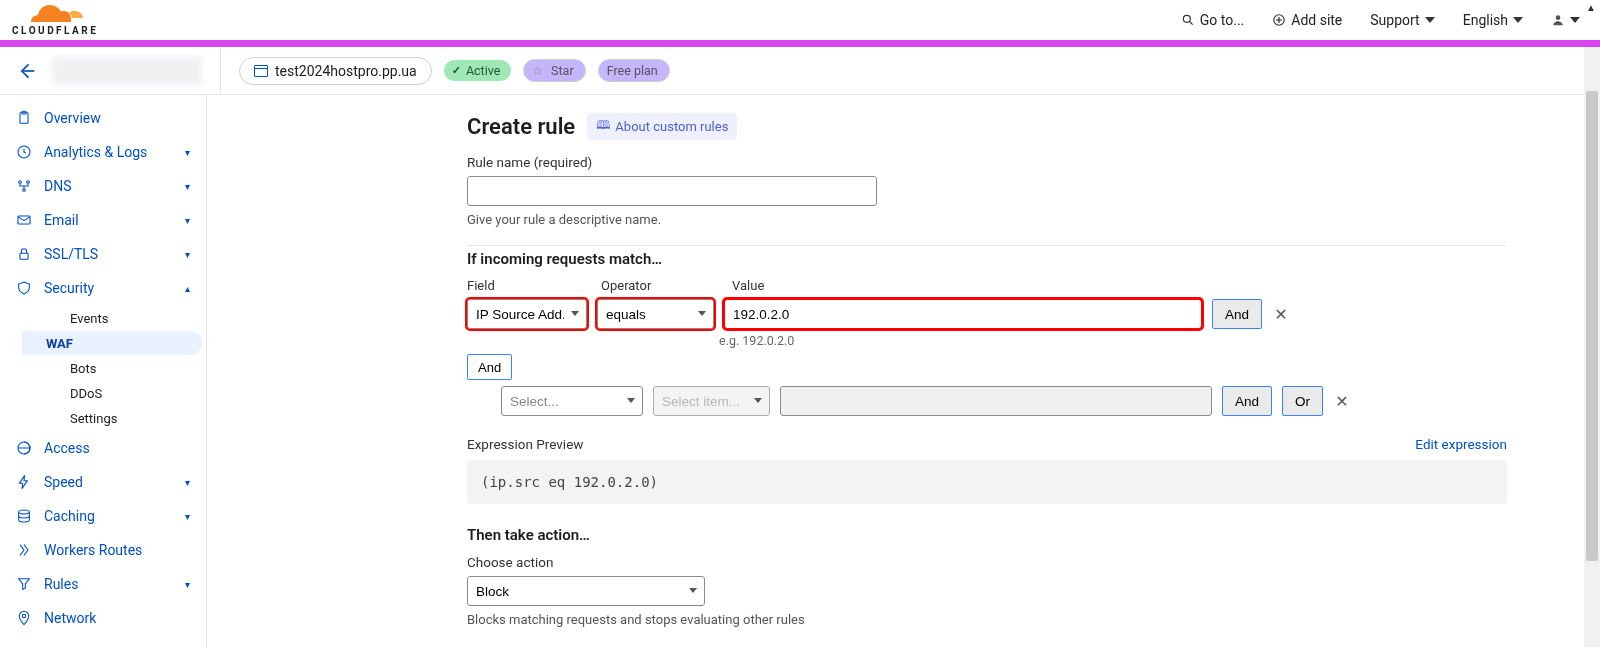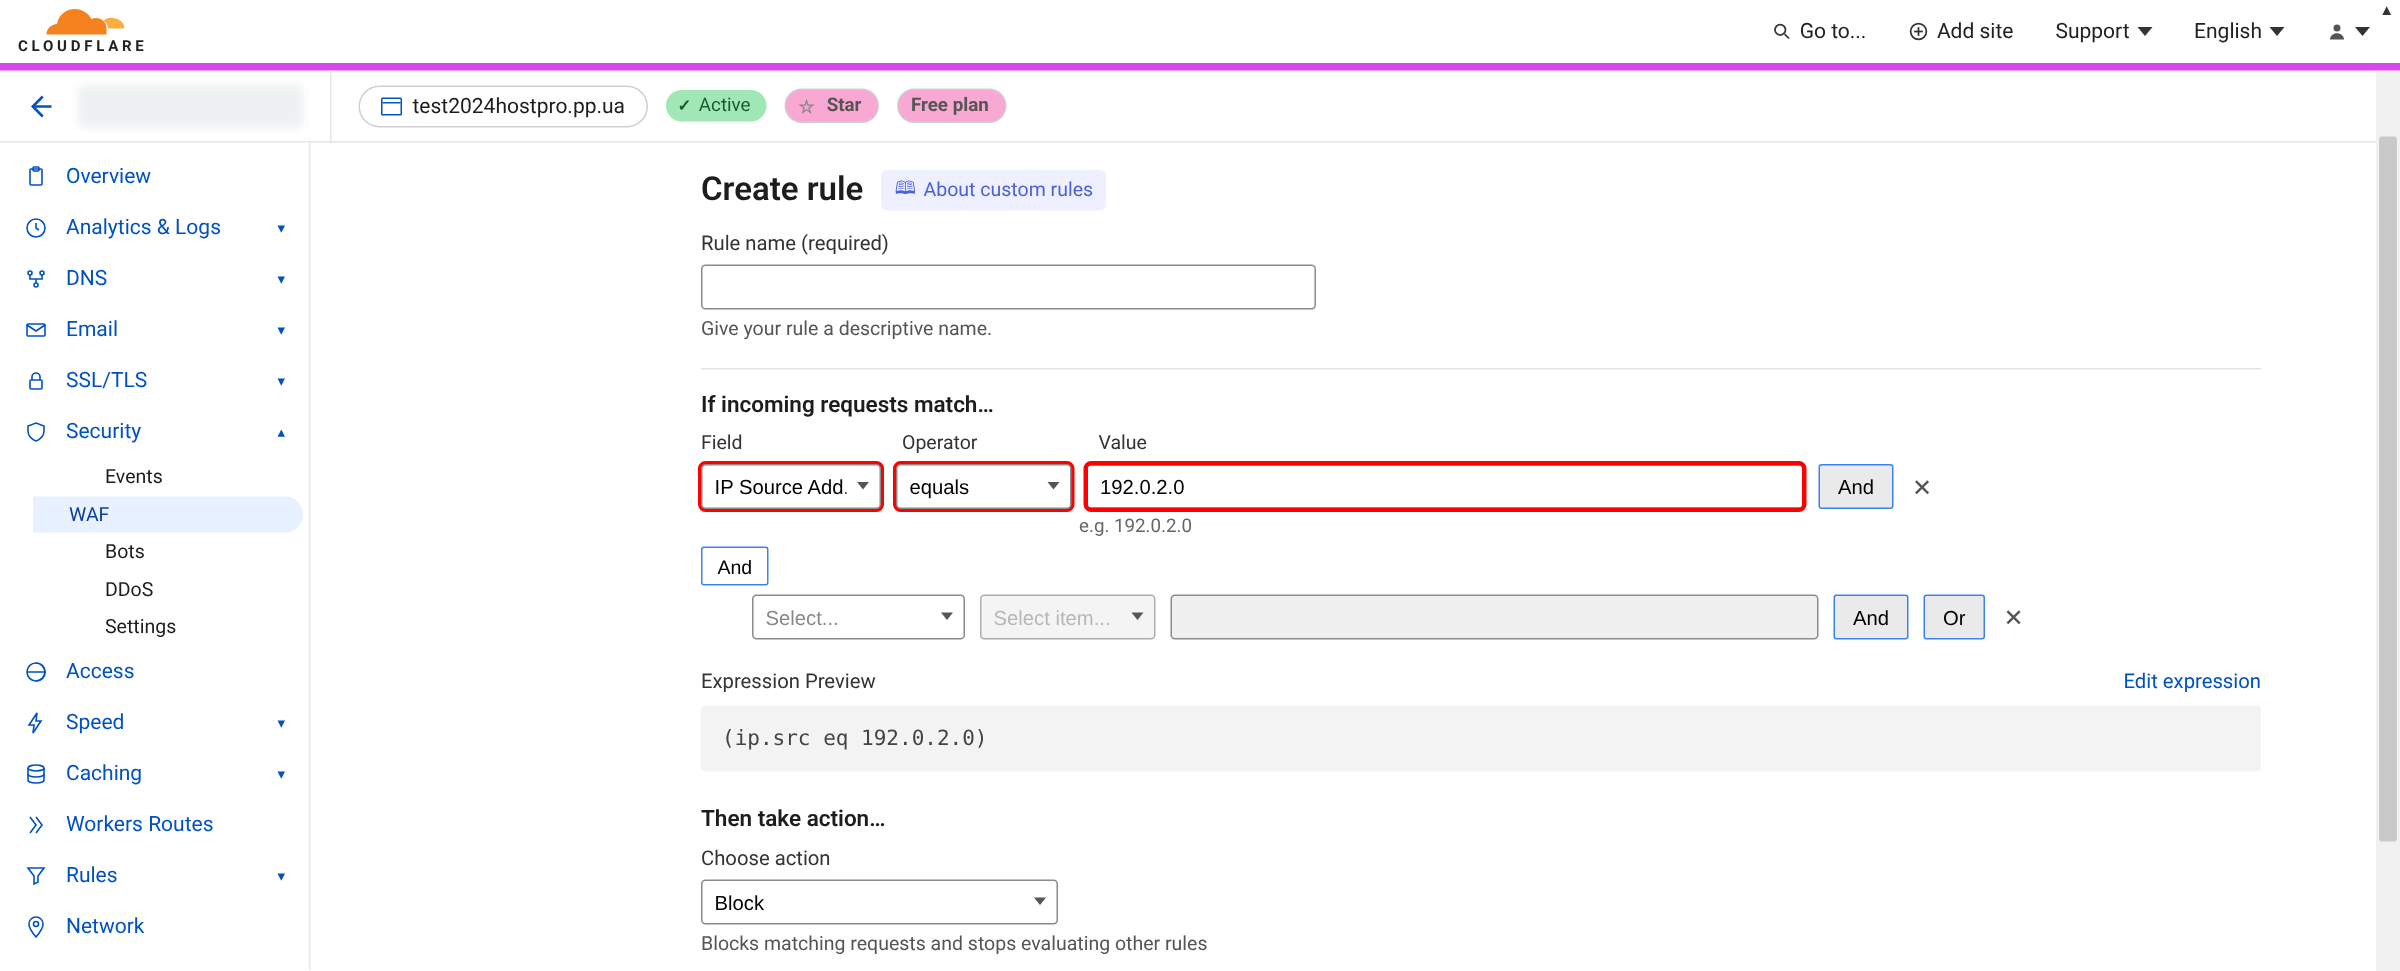--- a/index.html
+++ b/index.html
@@ -3,69 +3,69 @@
 <meta charset="utf-8">
 <style>
 * { box-sizing: border-box; margin: 0; padding: 0; }
 body { font-family: -apple-system, BlinkMacSystemFont, "Segoe UI", Roboto, Arial, sans-serif; font-size: 14px; color: #1d1d1d; background: #fff; overflow: hidden; }
 .app { width: 1600px; height: 647px; display: flex; flex-direction: column; position: relative; }
 
 
 .tiny-arrow { position: absolute; right: 4px; font-size: 10px; color: #333; }
 
 
-.topbar { height: 47px; display: flex; align-items: center; padding: 0 20px 0 12px; border-bottom: 5px solid #d946ef; }
+.topbar { height: 47px; display: flex; align-items: center; padding: 0 20px 0 12px; border-bottom: 7px solid #d946ef; }
 .logo { display: flex; align-items: flex-end; gap: 0; flex-direction: column; align-items: center; }
 .logo svg { display: block; }
 .logo-text { font-size: 10px; letter-spacing: 2.5px; font-weight: 700; color: #222; margin-top: 1px; }
 .topbar-spacer { flex: 1; }
 .topbar-item { display: flex; align-items: center; gap: 5px; margin-left: 28px; color: #222; cursor: pointer; font-size: 14px; }
 .topbar-item svg, .topbar-item .ico { width: 14px; height: 14px; }
 .triangle-down { width: 0; height: 0; border-left: 5px solid transparent; border-right: 5px solid transparent; border-top: 6px solid #333; display: inline-block; }
 
 
 .crumbbar { height: 48px; border-bottom: 1px solid #e5e5e5; display: flex; align-items: center; padding: 0 16px; gap: 12px; }
 .back-arrow { color: #0051c3; width: 20px; height: 20px; cursor: pointer; }
 .redacted { width: 150px; height: 28px; background: #eef0f2; border-radius: 3px; filter: blur(3px); margin-left: 4px; }
 .crumb-divider { width: 1px; height: 48px; background: #e5e5e5; margin: 0 6px; }
 .site-pill { border: 1px solid #cfcfcf; border-radius: 18px; padding: 5px 14px; display: flex; align-items: center; gap: 7px; font-size: 14px; }
 .site-pill .site-ico { width: 14px; height: 12px; border: 1.4px solid #0051c3; border-radius: 1px; position: relative; }
 .site-pill .site-ico::before { content:''; position:absolute; top:2px; left:0; right:0; height:1.4px; background:#0051c3; }
 .badge { border-radius: 14px; padding: 3px 11px 3px 8px; font-size: 12.5px; display: flex; align-items: center; gap: 5px; }
 .badge-active { background: #9FE8B6; color: #1a5c2e; }
 .badge-active::before { content:'✓'; font-size: 11px; font-weight: 700; }
-.badge-outline { border: 1px solid #cfcfcf; color: #555; background: #f9a8d4; font-weight: bold; }
+.badge-outline { border: 1px solid #cfcfcf; color: #555; background: #c4b5fd; }
 .badge-outline.star::before { content:'☆'; font-size: 12px; margin-right: 3px; color: #888; }
 
 
 .body { flex: 1; display: flex; overflow: hidden; }
 
 
 .sidebar { width: 207px; border-right: 1px solid #e5e5e5; padding-top: 6px; overflow-y: auto; }
 .nav-item { display: flex; align-items: center; height: 34px; padding: 0 16px; color: #0051c3; cursor: pointer; font-size: 14px; position: relative; }
 .nav-item .nav-ico { width: 16px; height: 16px; margin-right: 12px; display: flex; align-items: center; justify-content: center; }
 .nav-item .nav-ico svg { width: 16px; height: 16px; stroke: #0051c3; fill: none; stroke-width: 1.6; }
 .nav-item .chev { margin-left: auto; color: #0051c3; font-size: 10px; }
 .nav-sub { padding-left: 70px; height: 24px; display: flex; align-items: center; font-size: 13px; color: #1d1d1d; cursor: pointer; border-radius: 0 14px 14px 0; margin: 1px 4px 1px 0; }
-.nav-sub.active { background: #e8f1ff; color: #0b3ea0; font-weight: 400; margin-left: 22px; padding-left: 24px; }
+.nav-sub.active { background: #e8f1ff; color: #0b3ea0; font-weight: 700; margin-left: 22px; padding-left: 24px; }
 
 
 .main { flex: 1; overflow-y: auto; position: relative; }
 .content { max-width: 1040px; margin-left: 260px; padding: 18px 0 30px 0; }
 .page-title-row { display: flex; align-items: center; gap: 12px; margin-bottom: 14px; }
 .page-title { font-size: 22px; font-weight: 600; }
 .doc-link { background: #eef0ff; color: #4b5fd6; font-size: 13px; padding: 3px 9px; border-radius: 4px; display: flex; align-items: center; gap: 5px; cursor: pointer; }
 .doc-link::before { content:'🕮'; font-size: 12px; }
 
 .field-label { font-size: 13.5px; color: #333; margin-bottom: 6px; }
 .hint { font-size: 13px; color: #555; margin-top: 6px; }
 .hint-small { font-size: 12.5px; color: #666; margin-top: 4px; }
 .text-input { width: 410px; height: 30px; border: 1px solid #8a8a8a; border-radius: 3px; padding: 0 8px; font-size: 14px; }
 
-.section { border-top: 1px solid #e5e5e5; margin-top: 18px; padding-top: 14px; }
+.section { border-top: 1px solid #e5e5e5; margin-top: 18px; padding-top: 4px; }
 .section-heading { font-size: 15px; font-weight: 600; margin-bottom: 10px; }
 
 .cond-row { display: flex; align-items: center; gap: 10px; margin-top: 4px; }
 .col-labels { display: flex; gap: 10px; font-size: 13px; color: #333; }
 .col-labels > div:nth-child(1){ width:120px; }
 .col-labels > div:nth-child(2){ width:117px; margin-left:4px;}
 .col-labels > div:nth-child(3){ margin-left:4px;}
 
 .sel { height: 30px; border: 1px solid #8a8a8a; border-radius: 3px; background: #fff; padding: 0 22px 0 8px; font-size: 13.5px; appearance: none; position: relative; }
 .sel-wrap { position: relative; display: inline-block; }

